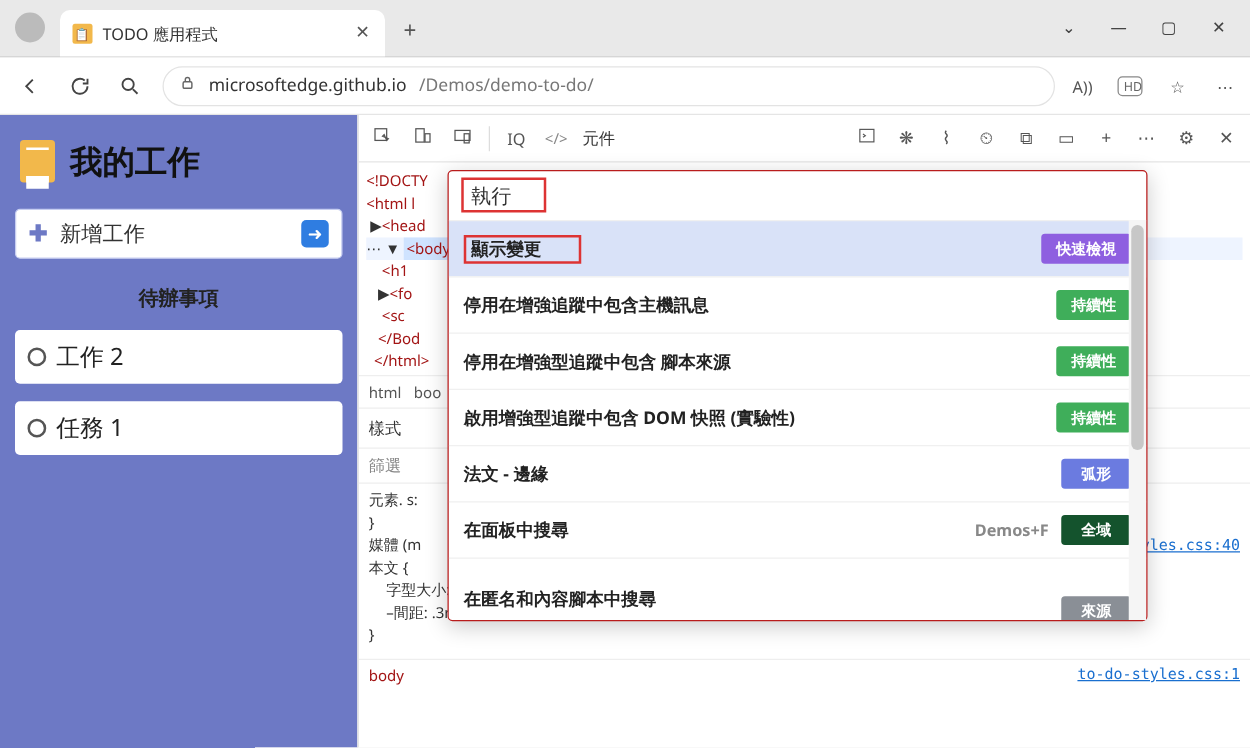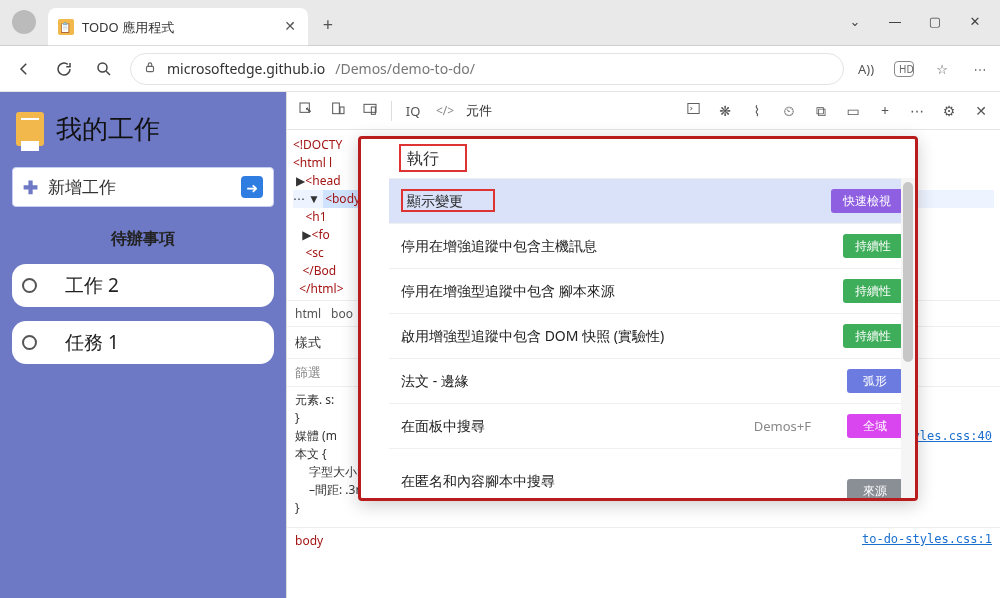--- a/index.html
+++ b/index.html
@@ -26,27 +26,27 @@
   .addr-actions { display: flex; gap: 18px; align-items: center; color: #555; }
   .addr-actions .ic { width: 20px; text-align: center; font-size: 13px; }
   .addr-actions .box { border: 1px solid #888; border-radius: 4px; padding: 0 4px; font-size: 10px; color: #666; }
 
   
   .workspace { display: flex; height: calc(598px - 46px - 46px); }
   .app-pane { width: 286px; background: #6d79c5; padding: 12px; display: flex; flex-direction: column; gap: 14px; }
   .app-title { display: flex; align-items: center; gap: 12px; padding: 6px 4px; }
   .app-title .clipboard { width: 28px; height: 34px; background: #f2b84b; border-radius: 3px; position: relative; }
   .app-title .clipboard::after { content: ""; position: absolute; inset: 6px 5px 5px 5px; border-top: 2px solid #fff; box-shadow: 0 5px 0 #fff, 0 10px 0 #fff; }
-  .app-title h1 { font-size: 26px; color: #111; font-weight: 400; }
+  .app-title h1 { font-size: 26px; color: #111; font-weight: 700; }
   .add-row { background: #fff; border: 1px solid #c7cef1; border-radius: 4px; height: 40px; display: flex; align-items: center; padding: 0 10px; gap: 10px; }
   .add-row .plus { color: #6d79c5; font-size: 18px; font-weight: 700; }
   .add-row .txt { flex: 1; color: #333; font-size: 17px; }
   .add-row .go { width: 22px; height: 22px; background: #2f7de1; border-radius: 4px; display: flex; align-items: center; justify-content: center; color: #fff; font-size: 14px; }
   .pending-label { text-align: center; color: #222; font-size: 16px; margin-top: 6px; font-weight: bold; }
-  .task { background: #fff; border-radius: 14px; padding: 8px 10px; font-size: 19px; color: #222; display: flex; align-items: center; gap: 28px; }
+  .task { background: #fff; border-radius: 4px; padding: 8px 10px; font-size: 19px; color: #222; display: flex; align-items: center; gap: 8px; }
   .task .circ { width: 15px; height: 15px; border: 2px solid #555; border-radius: 50%; }
 
   
   .devtools { flex: 1; background: #fff; display: flex; flex-direction: column; position: relative; border-left: 1px solid #ddd; }
   .dev-top { height: 38px; display: flex; align-items: center; padding: 0 8px; gap: 10px; border-bottom: 1px solid #e5e5e5; color: #555; }
   .dev-top .ic { width: 22px; text-align: center; }
   .dev-top .ic svg { width: 16px; height: 16px; stroke: #555; fill: none; stroke-width: 1.5; }
   .dev-top .sep { width: 1px; height: 20px; background: #ddd; }
   .dev-top .tabname { font-size: 13px; color: #333; }
   .dev-top .spacer { flex: 1; }
@@ -59,25 +59,25 @@
   .selbody { background: #cfe3ff; display: inline-block; padding: 0 2px; }
   .crumbs { border-top: 1px solid #eee; padding: 4px 8px; font-size: 12px; color: #555; display: flex; gap: 10px; }
   .crumbs .sel { background: #e8eefc; padding: 0 4px; }
   .styles-head { border-top: 1px solid #eee; padding: 6px 8px; font-size: 13px; color: #333; }
   .filter-row { border-top: 1px solid #eee; border-bottom: 1px solid #eee; padding: 4px 8px; color: #888; font-size: 13px; }
   .styles-body { padding: 4px 8px; font-size: 12px; line-height: 1.5; color: #333; height: 140px; overflow: hidden; }
   .link { color: #1a6fcf; text-decoration: underline; float: right; font-family: Consolas, monospace; }
   .body-bottom { border-top: 1px solid #eee; padding: 4px 8px; font-size: 12px; color: #a31515; display: flex; }
 
   
-  .cmdmenu { position: absolute; left: 358px; top: 136px; width: 560px; background: #fff; border: 3px solid #b91c1c; border-radius: 4px; box-shadow: 0 4px 18px rgba(0,0,0,0.2); z-index: 50; padding-left: 28px; }
+  .cmdmenu { position: absolute; left: 358px; top: 136px; width: 560px; background: #fff; border: 1px solid #b91c1c; border-radius: 4px; box-shadow: 0 4px 18px rgba(0,0,0,0.2); z-index: 50; }
   .cmd-search { padding: 8px 10px; font-size: 16px; color: #333; }
   .cmd-search .runlabel { border: 2px solid #d33; padding: 1px 26px 1px 6px; }
   .cmd-list { max-height: 320px; overflow: hidden; position: relative; }
-  .cmd-item { display: flex; align-items: center; padding: 10px 12px; font-size: 14px; color: #222; gap: 10px; border-top: 1px solid #f0f0f0; }
+  .cmd-item { display: flex; align-items: center; padding: 10px 12px; font-size: 14px; color: #222; gap: 10px; border-top: 1px solid #f0f0f0; font-weight: bold; }
   .cmd-item .lbl { flex: 1; }
   .cmd-item .badge { font-size: 12px; color: #fff; padding: 3px 12px; border-radius: 3px; min-width: 56px; text-align: center; }
   .cmd-item.selected { background: #d9e2f8; }
   .cmd-item.selected .lbl-box { border: 2px solid #d33; padding: 0 30px 0 4px; }
   .cmd-item .shortcut { color: #888; font-size: 13px; margin-left: 12px; }
   .cmd-scroll { position: absolute; right: 0; top: 0; width: 14px; height: 100%; background: #f5f5f5; }
   .cmd-thumb { position: absolute; right: 2px; top: 4px; width: 10px; height: 180px; background: #c7c7c7; border-radius: 5px; }
 </style>
 </head>
 <body>
@@ -252,21 +252,21 @@
           <span class="lbl">啟用增強型追蹤中包含 DOM 快照 (實驗性)</span>
           <span class="badge" style="background: rgb(63, 174, 90);">持續性</span>
         </div>
         <div class="cmd-item">
           <span class="lbl">法文 - 邊緣</span>
           <span class="badge" style="background: rgb(107, 123, 224);">弧形</span>
         </div>
         <div class="cmd-item">
           <span class="lbl">在面板中搜尋</span>
           <span class="shortcut">Demos+F</span>
-          <span class="badge" style="background: #d946ef; margin-left: 26px;">全域</span>
+          <span class="badge" style="background: #14532d;">全域</span>
         </div>
         <div class="cmd-item">
           <span class="lbl">在匿名和內容腳本中搜尋</span>
           <span class="badge" style="background: rgb(138, 143, 150); margin-top: 20px;">來源</span>
         </div>
         <div class="cmd-item"></div>
       </div>
   </div>
 </div>
 

